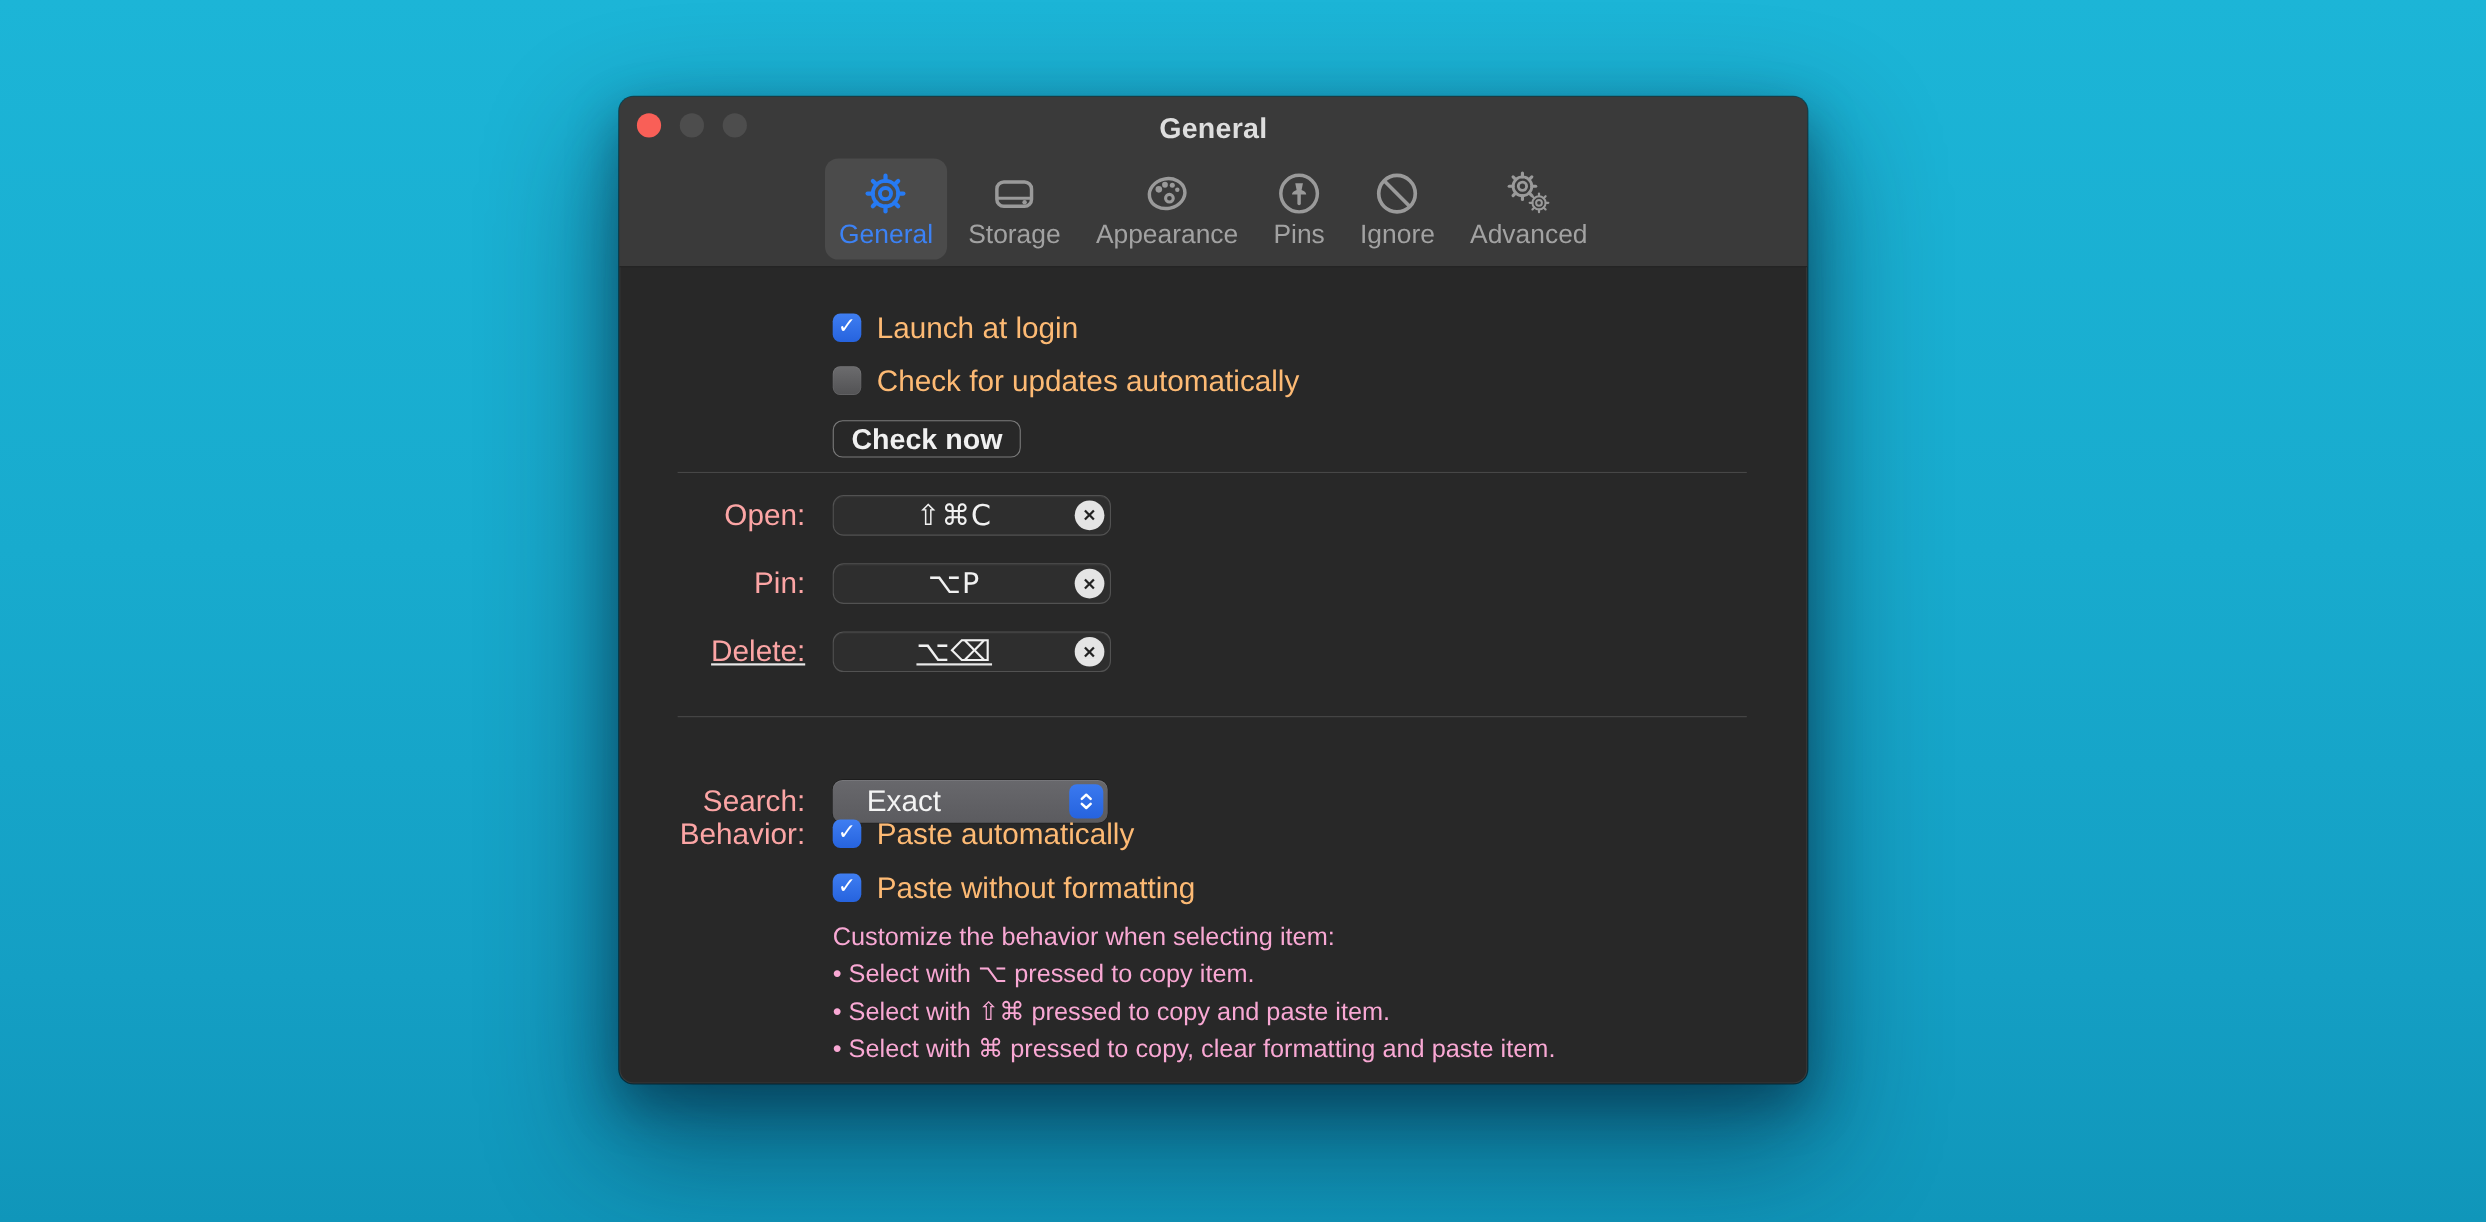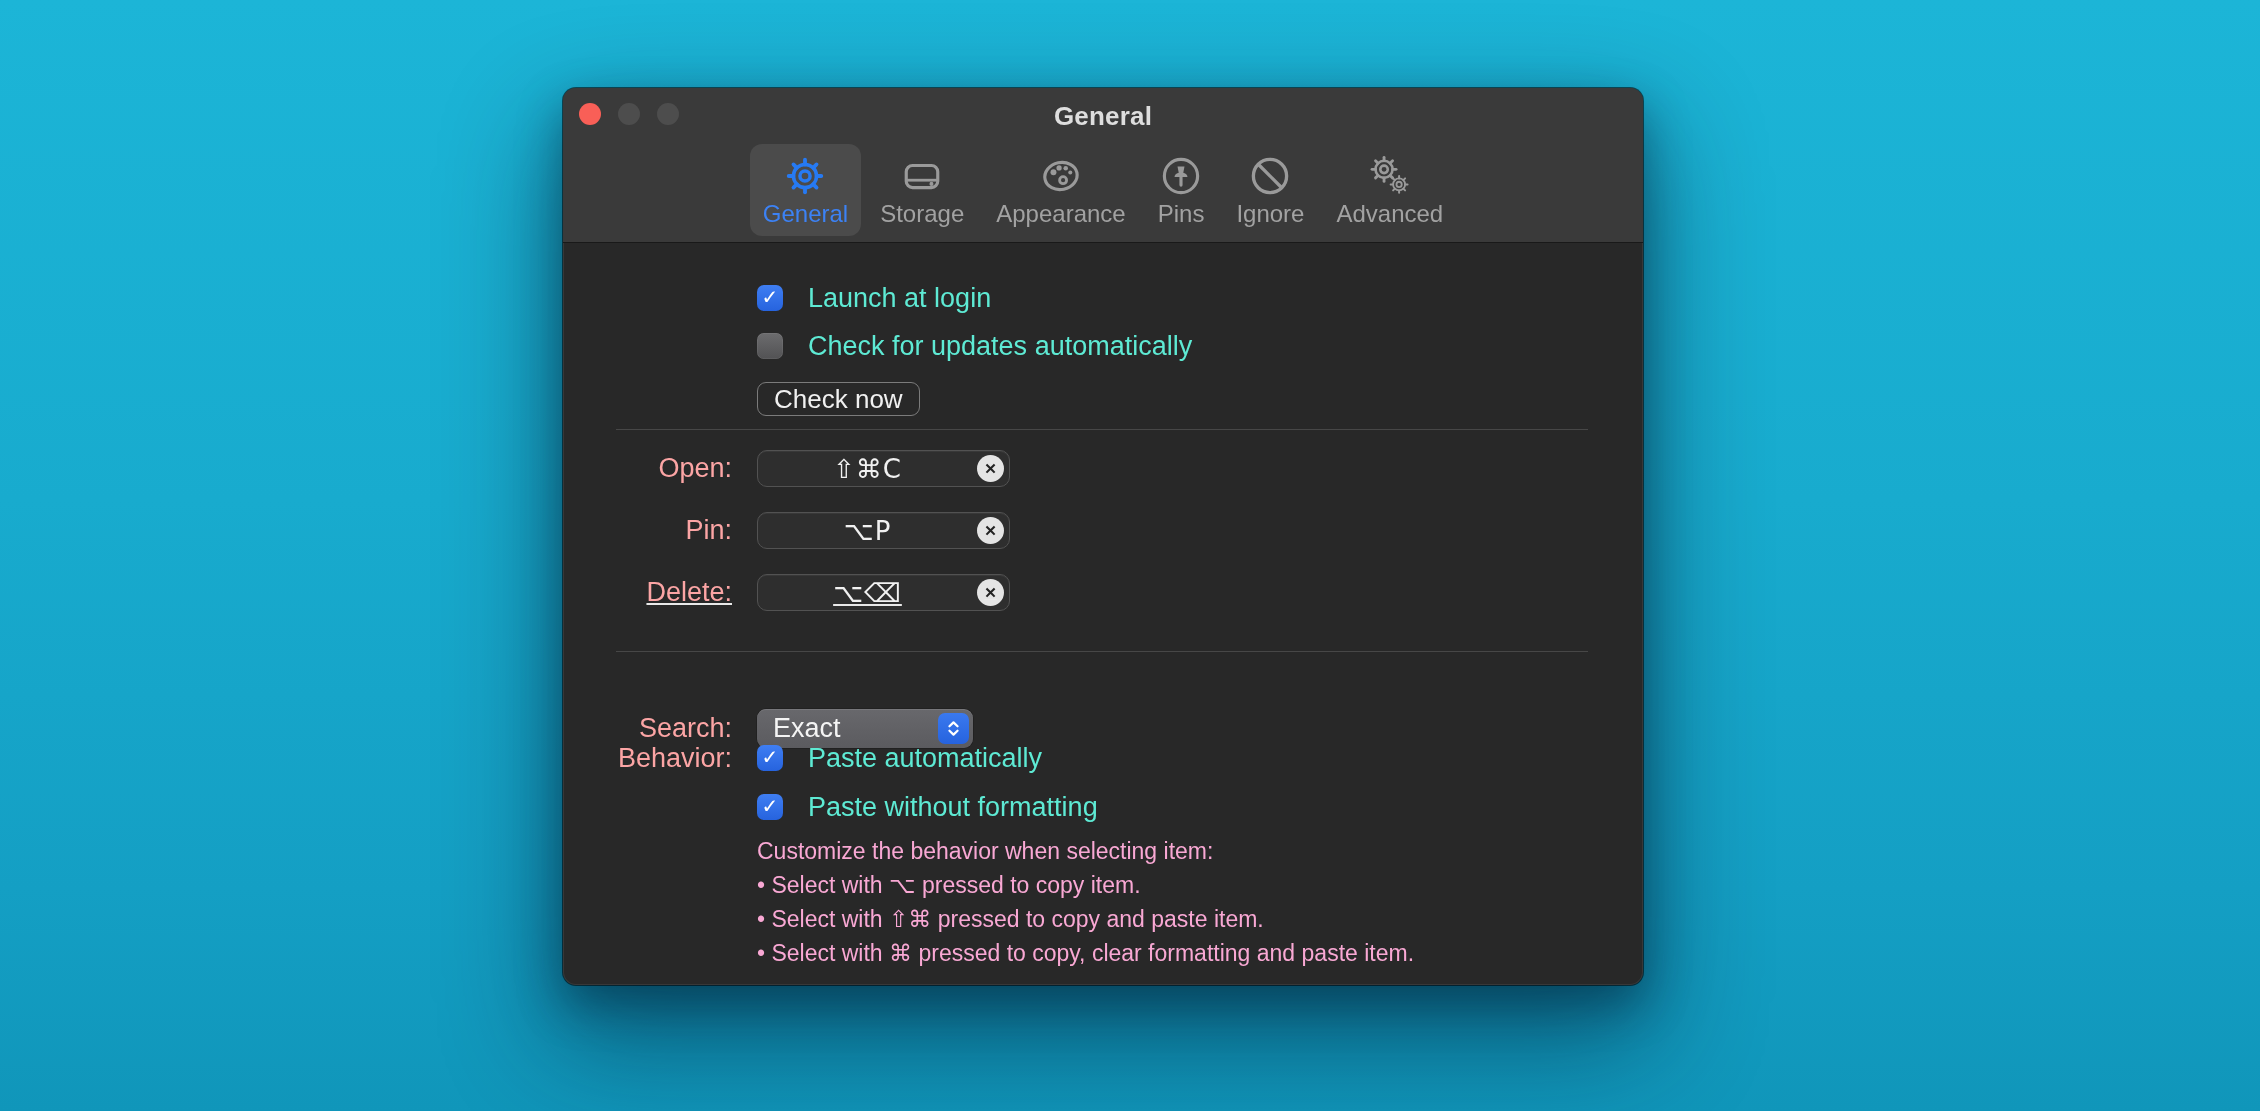--- a/index.html
+++ b/index.html
@@ -54,45 +54,45 @@
   .sep { position:absolute; left:53px; right:55px; height:1px; background:#474747; }
   
   .cb {
     width:26px; height:26px; border-radius:7px; flex:none;
     display:flex; align-items:center; justify-content:center; cursor:default;
     background:linear-gradient(180deg,#6c6c6e,#525254);
     box-shadow:inset 0 0 0 .5px rgba(255,255,255,.12);
   }
   .cb.checked { background:linear-gradient(180deg,#3f7ef2,#2663de); box-shadow:none; }
   .cb .mark { color:#fff; font-size:20px; font-weight:bold; line-height:1; transform:translateY(-1px); }
-  .cbl { margin-left:25px; font-size:27px; color:#5eead4; }
+  .cbl { margin-left:14px; font-size:27px; color:#fdba74; }
   
   .pushbtn {
     height:34px; padding:0 16px; border-radius:9px; background:transparent;
     border:1.5px solid #7b7b7b; color:#f0f0f0; font-size:26px;
-    font-family:inherit; display:flex; align-items:center; cursor:default;
+    font-family:inherit; display:flex; align-items:center; cursor:default;font-weight:bold;
   }
   
   .hotfield {
     width:253px; height:37px; border-radius:10px; background:#2e2e2e;
     border:1.5px solid #525252; display:flex; align-items:center; cursor:default;
     box-shadow:inset 0 1px 0 rgba(255,255,255,.05);
   }
   .shortcut { flex:1; text-align:center; font-size:26px; color:#f1f1f1; letter-spacing:1px; font-family:"DejaVu Sans",sans-serif; }
   .clearbtn {
     width:27px; height:27px; border-radius:50%; border:none; flex:none; margin-right:5px;
     background:#e4e4e4; color:#222; font-size:15px; font-weight:bold;
     display:flex; align-items:center; justify-content:center; cursor:default; padding:0;
   }
   
   .popup {
-    position:relative; width:216px; height:39px; border-radius:9px; cursor:default;
+    position:relative; width:250px; height:39px; border-radius:9px; cursor:default;
     background:linear-gradient(180deg,#68686c,#5b5b5f);
     box-shadow:0 0 0 .5px rgba(0,0,0,.35), inset 0 1px 0 rgba(255,255,255,.10);
-    display:flex; align-items:center;
+    display:flex; align-items:center;padding-left:15px;
   }
   .popup .pval { padding-left:16px; font-size:27px; color:#f4f4f4; }
   .popup .cap {
     position:absolute; right:4px; top:4px; width:31px; height:31px; border-radius:7px;
     background:linear-gradient(180deg,#3a79ef,#2663de);
     display:flex; align-items:center; justify-content:center;
   }
   .popup .cap svg { width:19px; height:19px; display:block; }
   
   .help { position:absolute; left:194px; top:746px; font-size:23px; line-height:34px; color:#f9a8d4; }

